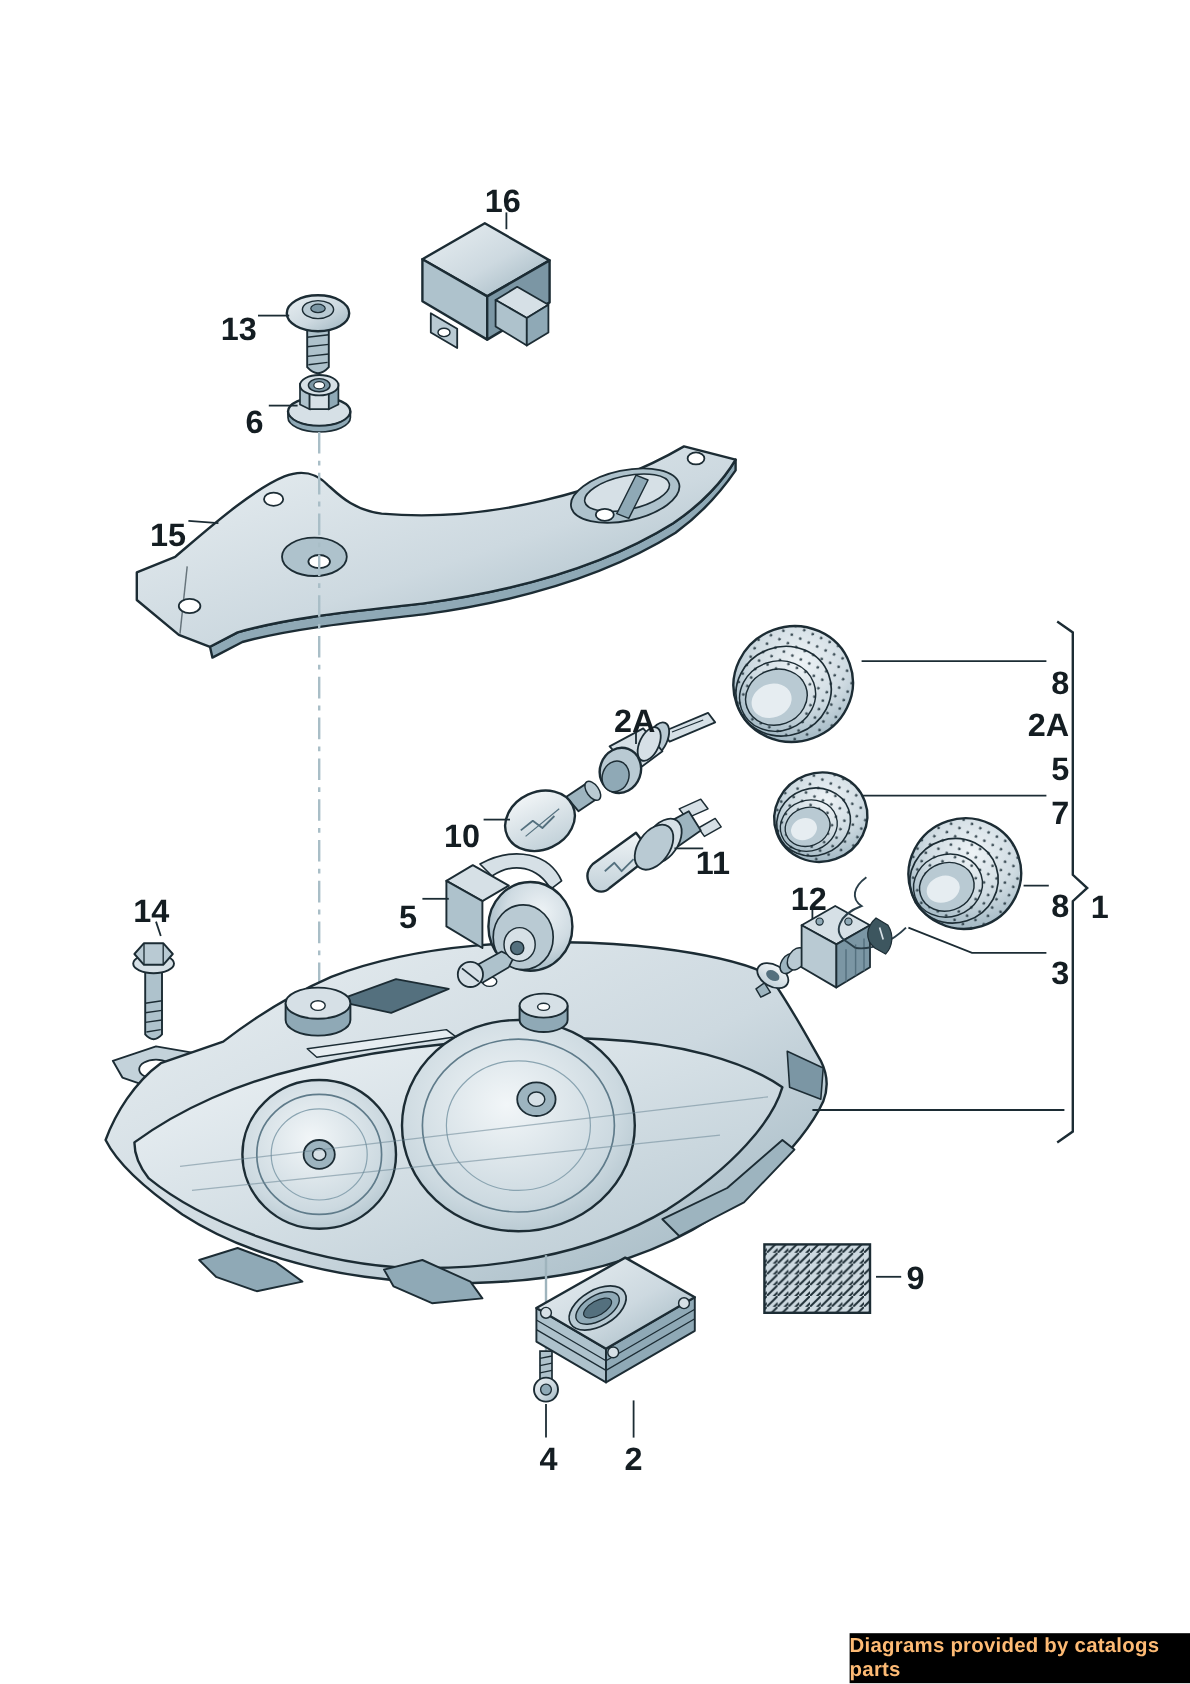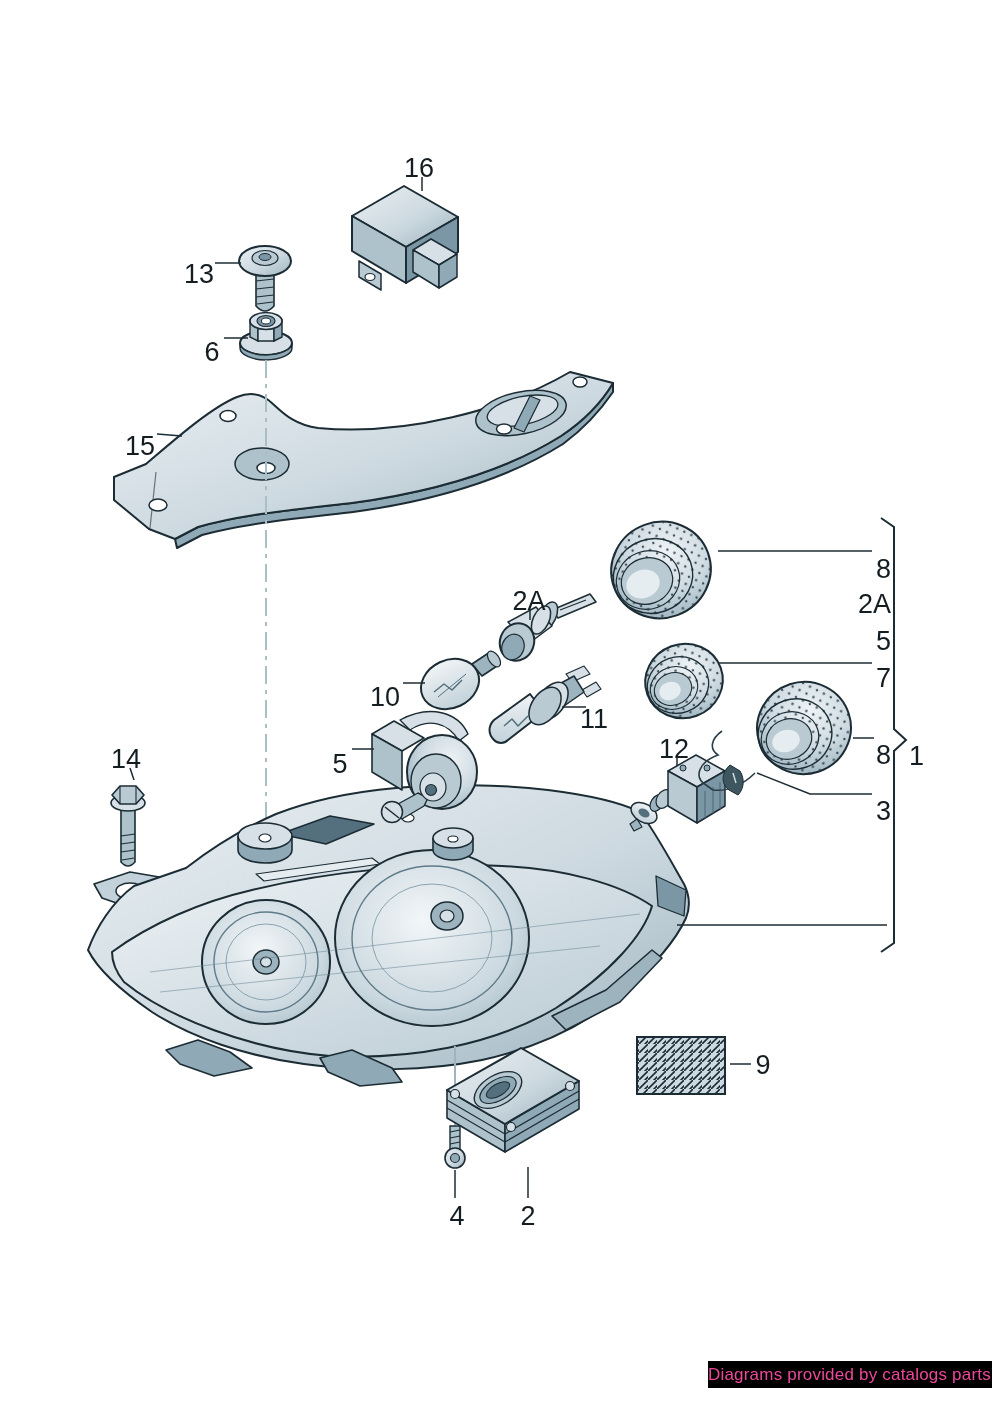--- a/index.html
+++ b/index.html
@@ -1,27 +1,27 @@
 <!DOCTYPE html>
 <html><head>
 <meta charset="utf-8">
 <style>
   html,body{margin:0;padding:0;background:#ffffff;}
   .stage{
     position:relative;width:992px;height:1403px;background:#ffffff;
-    font-family:"Liberation Sans","DejaVu Sans",sans-serif;overflow:hidden;
+    font-family:"Liberation Sans","DejaVu Sans",sans-serif;overflow:hidden;font-weight:bold;
   }
   svg{position:absolute;left:0;top:0;}
   .callout{
     font-family:"Liberation Sans","DejaVu Sans",sans-serif;
     font-size:27px;fill:#141d22;
   }
   .banner{
-    position:absolute;left:708px;top:1361px;width:284px;height:27px;
-    background:#000000;color:#ec4899;display:flex;align-items:center;
+    position:absolute;left:708px;top:1361px;width:284px;height:42px;
+    background:#000000;color:#fdba74;display:flex;align-items:center;
     justify-content:flex-start;font-size:17px;letter-spacing:.2px;
   }
 </style>
 </head>
 <body>
 
 <div class="stage">
 <svg width="992" height="1403" viewBox="0 0 992 1403">
   <defs>
     <linearGradient id="gMetal" x1="0" y1="0" x2="1" y2="1">

